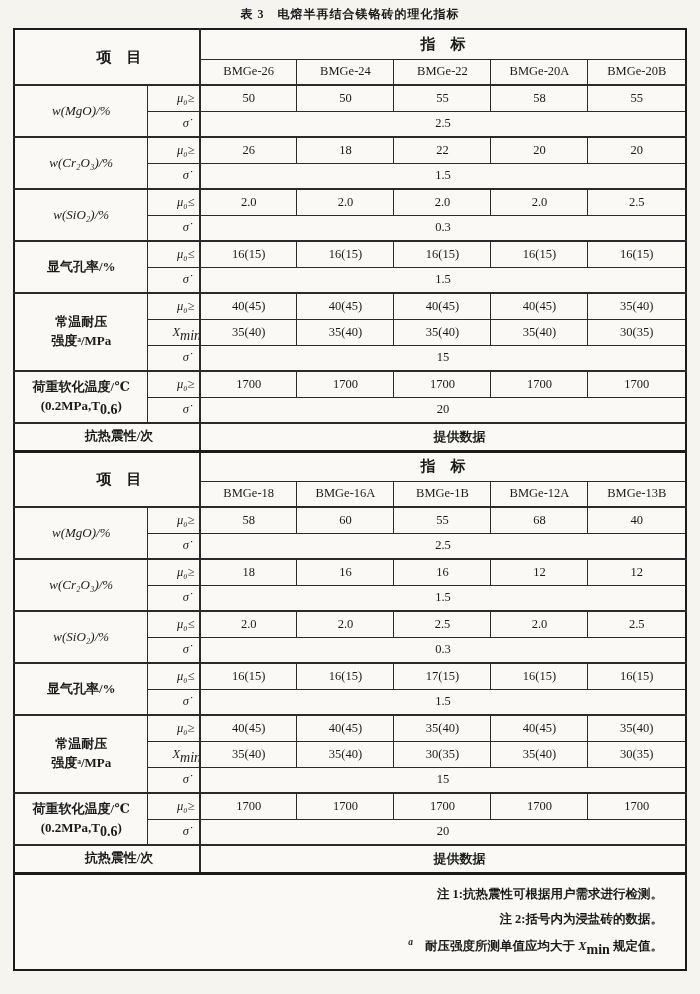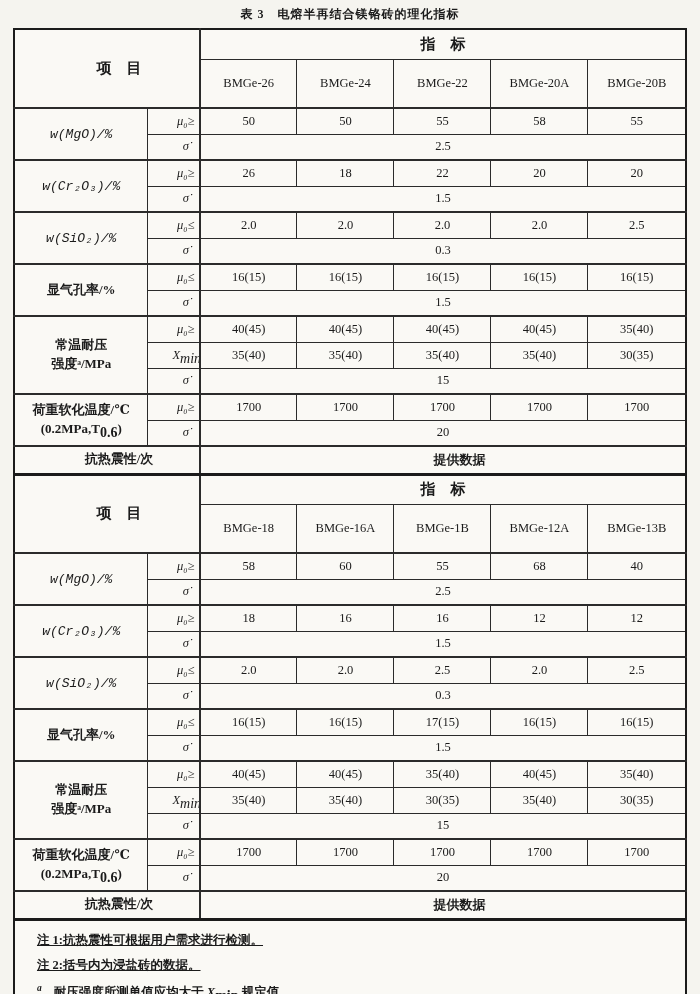--- a/index.html
+++ b/index.html
@@ -15,39 +15,38 @@
   table.spec{
     border-collapse:collapse;table-layout:fixed;
     margin:0 auto;border:2px solid #1b1b1b;background:#faf9f5;
     width:672px;
   }
   th,td{
     border:1px solid #2b2b2b;text-align:center;vertical-align:middle;
     padding:0;overflow:hidden;
   }
   tr.h1{height:30px}
-  tr.h2{height:49px}
+  tr.h2{height:26px}
   tr.r{height:26px}
   tr.r3{height:28px}
   .hdr{font-weight:bold;font-size:15px;}
   .grade{font-weight:normal;font-size:12.5px;}
-  .chem{font-style:italic;font-size:13px;font-family:Liberation Mono, monospace;}
+  .chem{font-style:italic;font-size:13px;}
   .cn{font-weight:600;font-size:13px;line-height:1.45;margin-left:16px;}
   .sym{font-style:italic;font-size:12.5px;}
   .v{font-size:12.5px;}
   .vcn{font-size:13px;font-weight:600;padding-left:33px;}
   sub{font-size:14px;line-height:0;}
   .gt td,.gt th{border-top-width:2px;}
   .sep{border-right-width:2px !important;padding-left:24px;}
   tr.hv th,tr.hv td{border-top:3px solid #1b1b1b;}
   tr.notes-row td{
-    border-top:3px solid #1b1b1b;text-align:left;
+    border-top:3px solid #1b1b1b;text-align:right;
     font-size:12.5px;font-weight:600;line-height:2.05;
-    padding:7px 16px 9px 22px;
-    text-decoration:underline;
+    padding:7px 22px 9px 22px;
   }
   .fnm{vertical-align:super;font-size:9.5px;font-style:italic;margin-right:12px;}
 </style>
 </head>
 <body>
 
 <div class="title">表 3　电熔半再结合镁铬砖的理化指标</div>
 
 <table class="spec">
   <colgroup>

